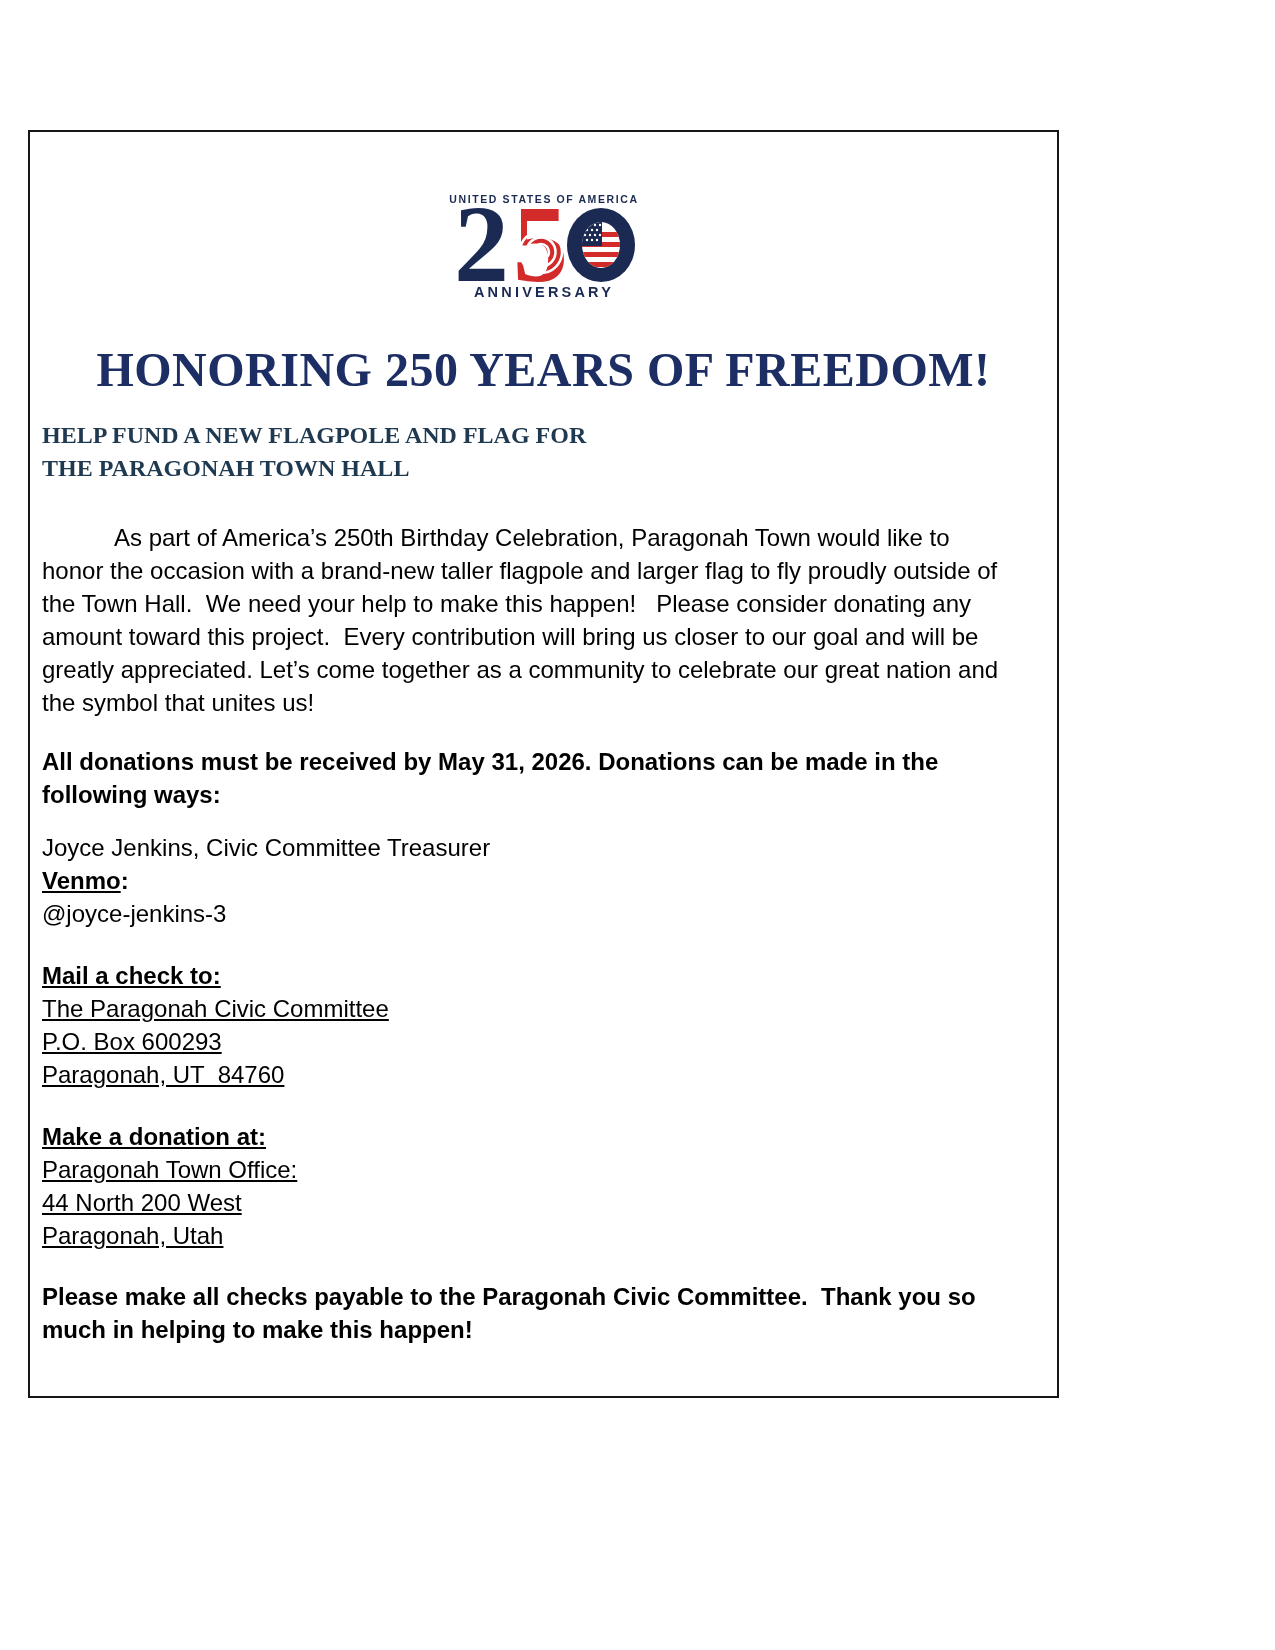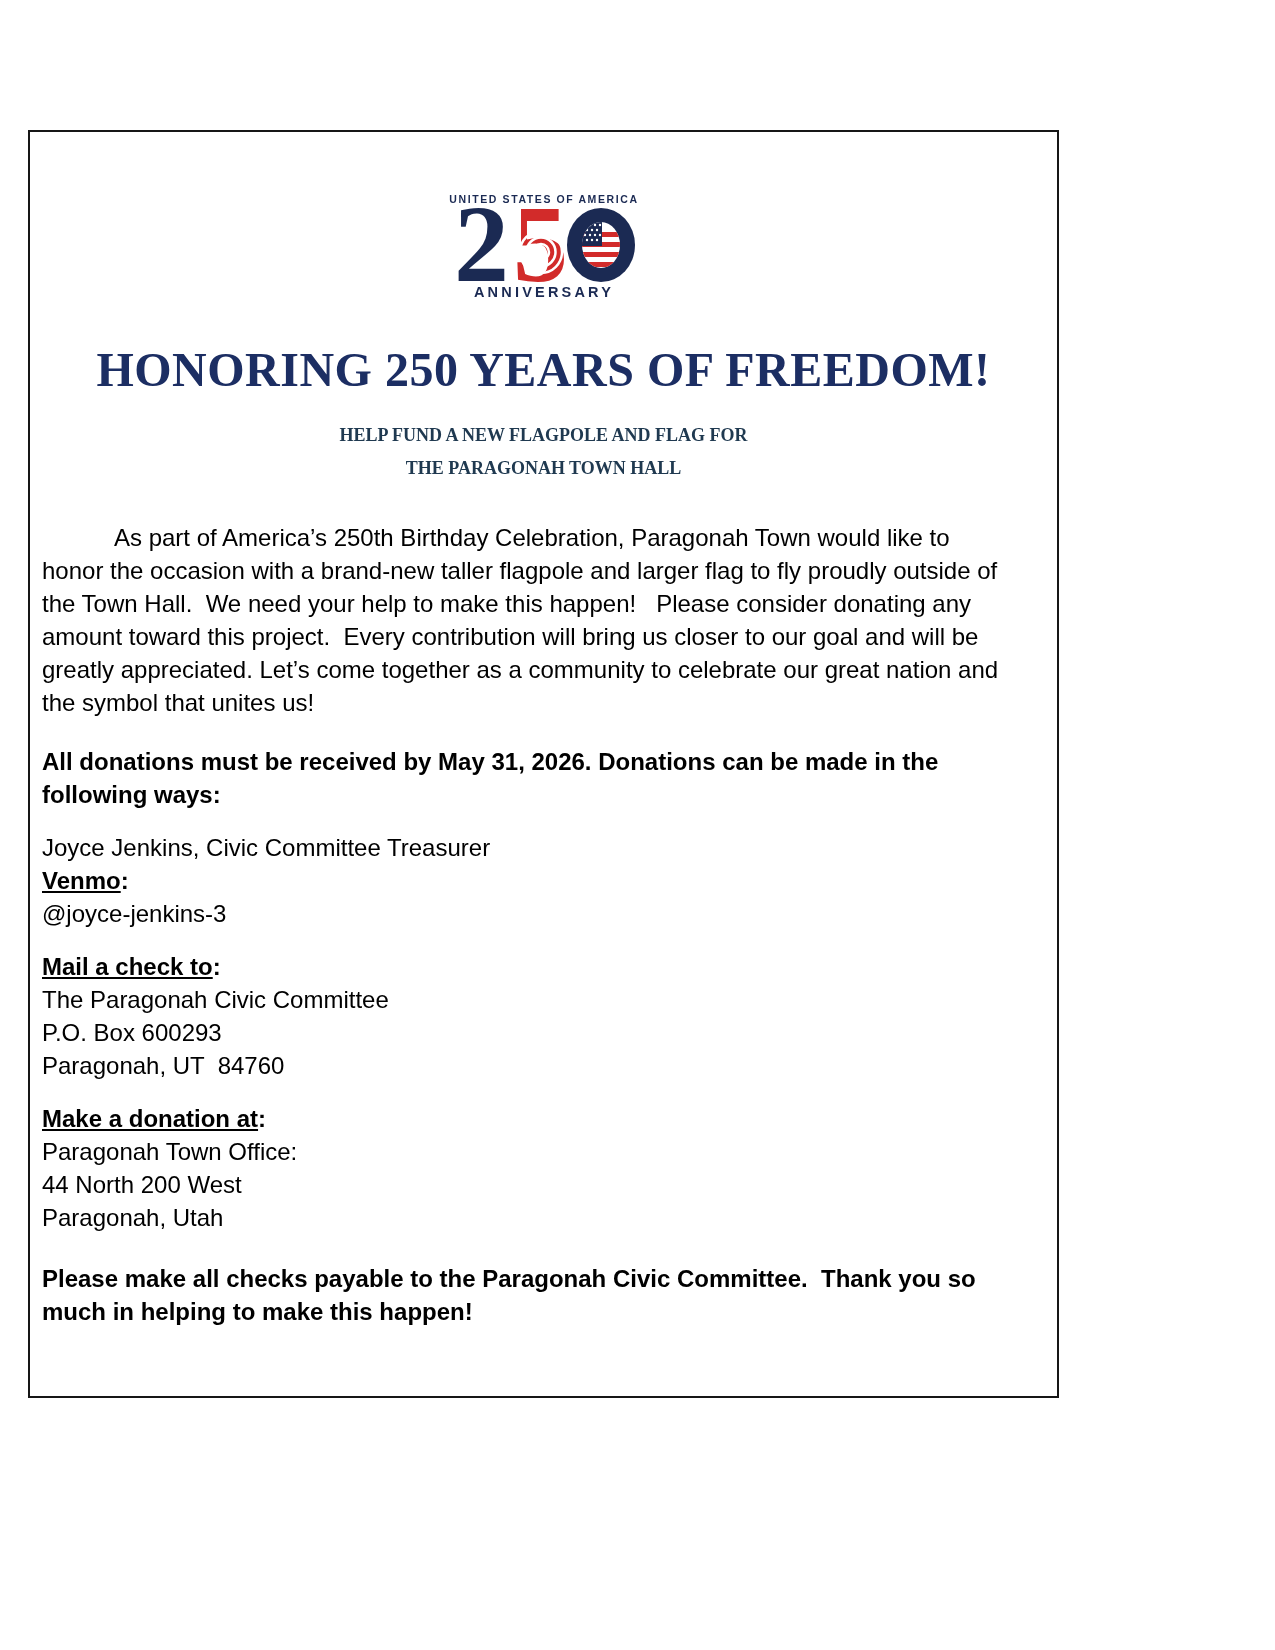--- a/index.html
+++ b/index.html
@@ -14,31 +14,31 @@
     background: #ffffff; padding: 0 12px; overflow: hidden;
   }
   .logo { display: block; margin: 60px auto 0 auto; }
   .title {
     font-family: "Liberation Serif", serif; font-weight: bold;
     font-size: 48px; letter-spacing: 0.5px; text-align: center;
     color: var(--title-navy, #1c2e63); margin: 42px 0 0 0;
   }
   .subtitle {
     font-family: "Liberation Serif", serif; font-weight: bold;
-    font-size: 18px; line-height: 33px; text-align: center;
+    font-size: 24px; line-height: 33px; 
     color: var(--subtitle-navy, #1f3950); margin-top: 22px;
   }
   .bodytext {
     font-size: 24px; line-height: 33px; margin: 0 46px 0 0;
     white-space: pre-wrap;
   }
   .intro { text-indent: 72px; margin-top: 36px; }
   .deadline { font-weight: bold; margin-top: 26px; }
   .section { margin-top: 20px; }
-  .section + .section { margin-top: 20px; }
+  .section + .section { margin-top: 29px; text-decoration: underline; }
   .section .heading { font-weight: bold; }
   .u { text-decoration: underline; }
   .closing { font-weight: bold; margin-top: 28px; }
 </style>
 </head>
 <body>
 
 <div class="doc">
 
   <svg class="logo" width="230" height="108" viewBox="0 0 230 108">

